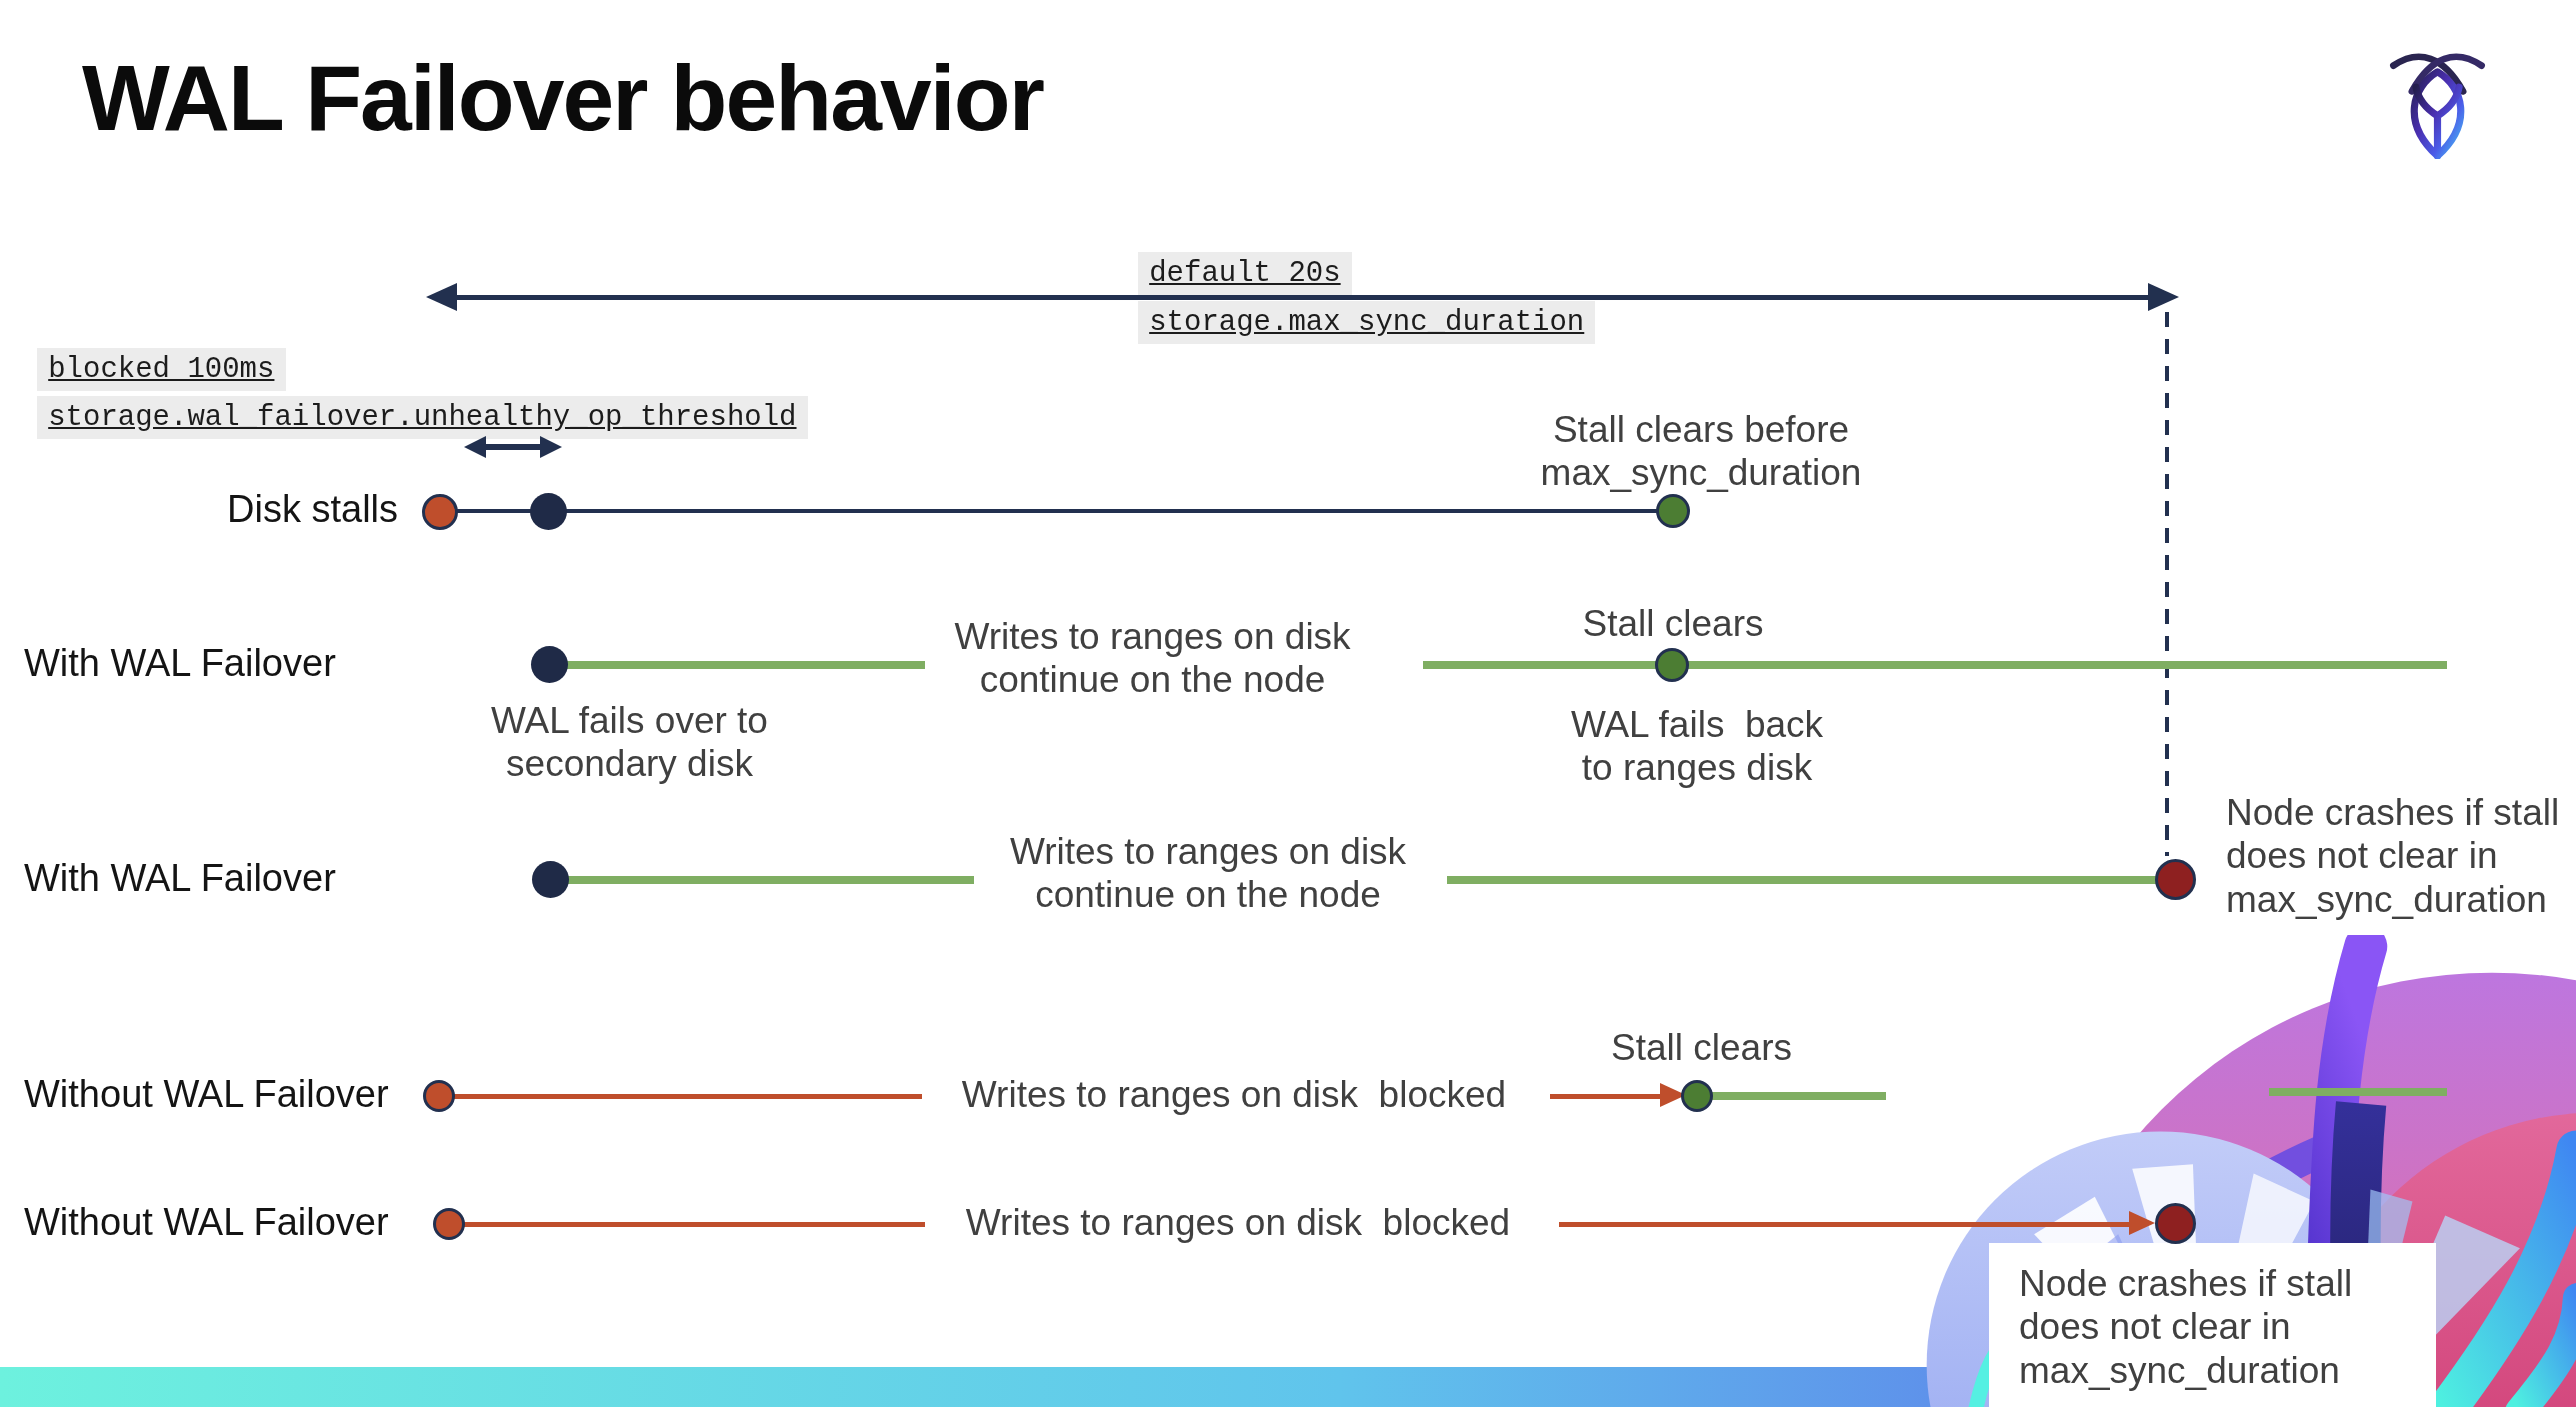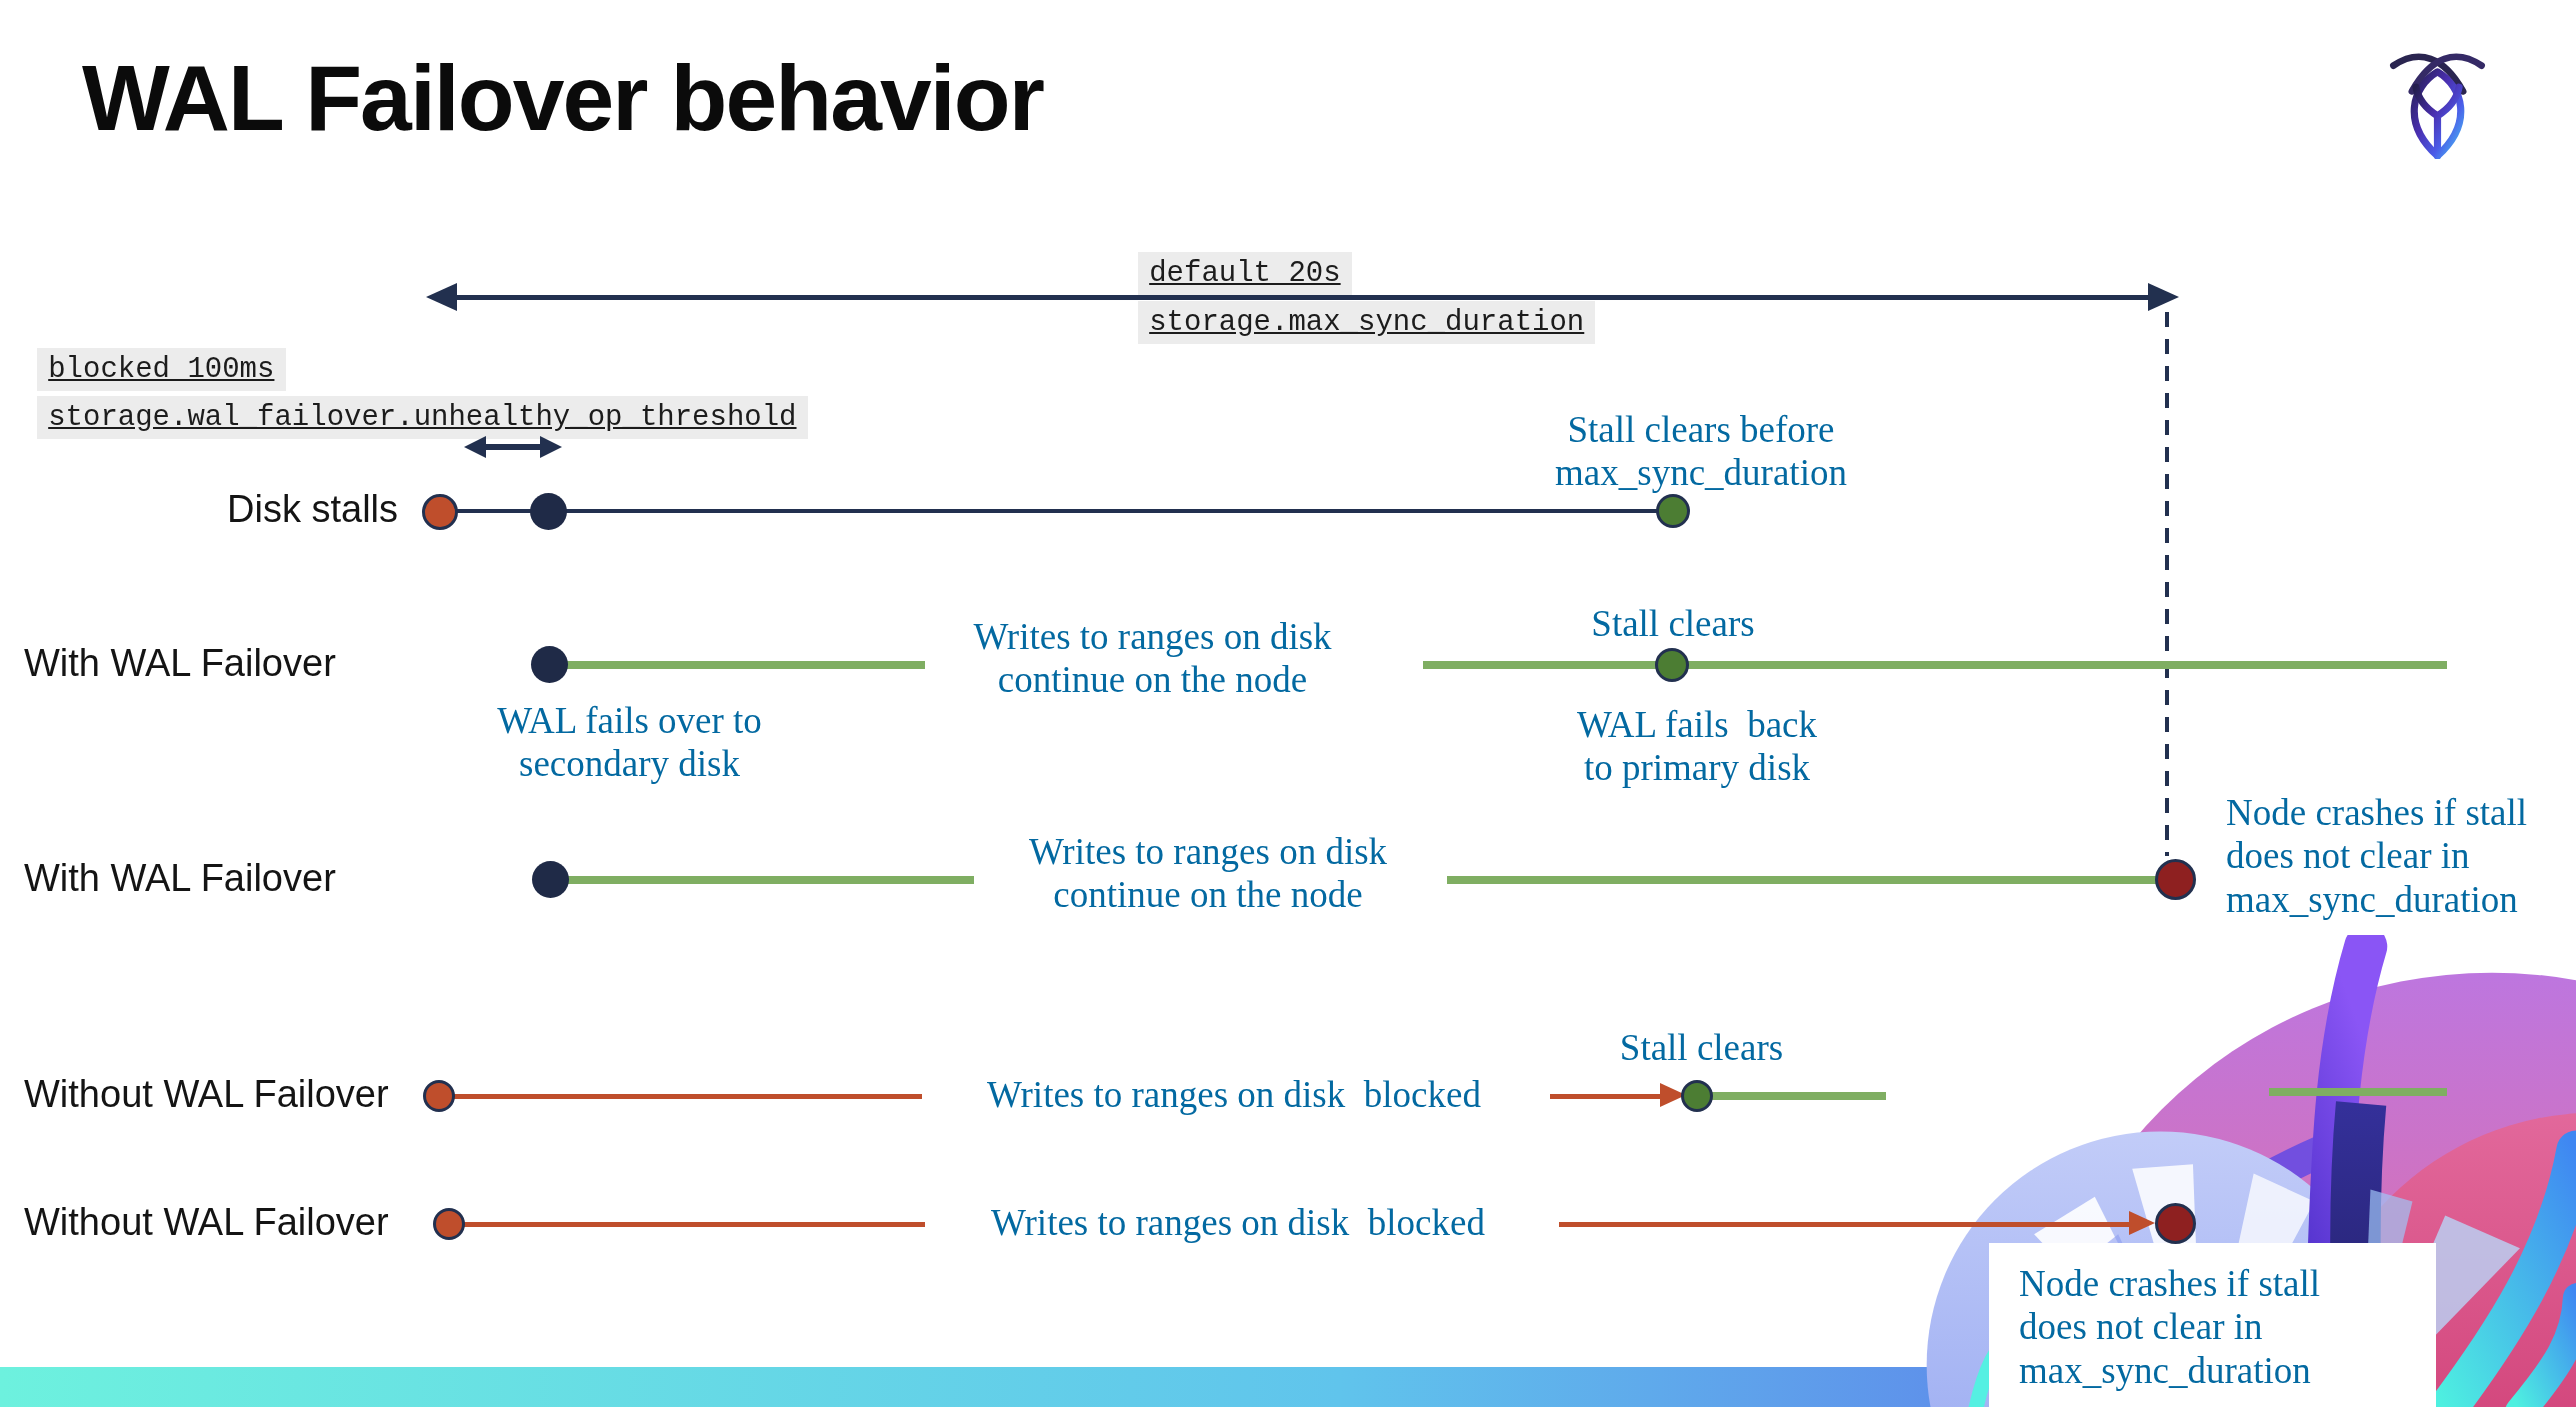--- a/index.html
+++ b/index.html
@@ -1,21 +1,21 @@
 <!DOCTYPE html>
 <html style="font-size:15px"><head>
 <meta charset="utf-8">
 <style>
   html,body{margin:0;padding:0;background:#ffffff;}
   #slide{position:relative;width:2576px;height:1408px;background:#ffffff;overflow:hidden;
          font-family:"Liberation Sans",sans-serif;color:#141414;}
   .abs{position:absolute;}
   .title{font-size:93px;font-weight:800;letter-spacing:-1.9px;color:#0b0b0b;white-space:nowrap;z-index:6;}
   .rowlabel{font-size:38px;line-height:1.15;color:#141414;white-space:nowrap;z-index:5;}
-  .note{font-size:37px;line-height:1.17;color:#0369a1;text-align:center;white-space:pre-wrap;z-index:5;font-family:Liberation Serif, serif;}
+  .note{font-size:37px;line-height:1.17;color:#404040;text-align:center;white-space:pre-wrap;z-index:5;}
   .note-left{text-align:left;}
   .mono-tag{font-family:"Liberation Mono",monospace;font-size:29px;line-height:1.3;
             background:#ececec;color:#1c1c1c;padding:2.8px 11.2px;white-space:pre;z-index:4;text-decoration:underline;}
   .nline{height:3.7px;background:#22304f;z-index:3;}
   .gline{height:7.5px;background:#7fae62;z-index:4;}
   .rline{height:4.7px;background:#bf4e2c;z-index:4;}
   .dot{border-radius:50%;box-sizing:border-box;z-index:5;}
   .tri{width:0;height:0;z-index:4;}
   .dash-v{width:3.7px;background:repeating-linear-gradient(180deg,#22304f 0 15px,transparent 15px 27px);z-index:3;}
   .whitebox{background:#ffffff;z-index:4;}
@@ -73,21 +73,21 @@
 
   <div class="abs rowlabel" style="left:24px;top:642px;">With WAL Failover</div>
   <div class="abs dot" style="left:531px;top:646px;width:37px;height:37px;background:#1f2a47;"></div>
   <div class="abs gline" style="left:553px;top:661px;width:372px;"></div>
   <div class="abs note" style="left:942px;top:615px;width:421px;">Writes to ranges on disk
 continue on the node</div>
   <div class="abs gline" style="left:1423px;top:661px;width:1024px;"></div>
   <div class="abs dot" style="left:1655px;top:648px;width:34px;height:34px;background:#4c7d33;border:3.7px solid #22304f;"></div>
   <div class="abs note" style="left:1542px;top:602px;width:262px;">Stall clears</div>
   <div class="abs note" style="left:1538px;top:703px;width:318px;">WAL fails  back
-to primary disk</div>
+to ranges disk</div>
   <div class="abs note" style="left:447px;top:699px;width:365px;">WAL fails over to
 secondary disk</div>
 
   <div class="abs rowlabel" style="left:24px;top:857px;">With WAL Failover</div>
   <div class="abs dot" style="left:532px;top:861px;width:37px;height:37px;background:#1f2a47;"></div>
   <div class="abs gline" style="left:553px;top:876px;width:421px;"></div>
   <div class="abs note" style="left:993px;top:830px;width:430px;">Writes to ranges on disk
 continue on the node</div>
   <div class="abs gline" style="left:1447px;top:876px;width:729px;"></div>
   <div class="abs dot" style="left:2155px;top:859px;width:41px;height:41px;background:#8e2020;border:3.7px solid #22304f;"></div>

